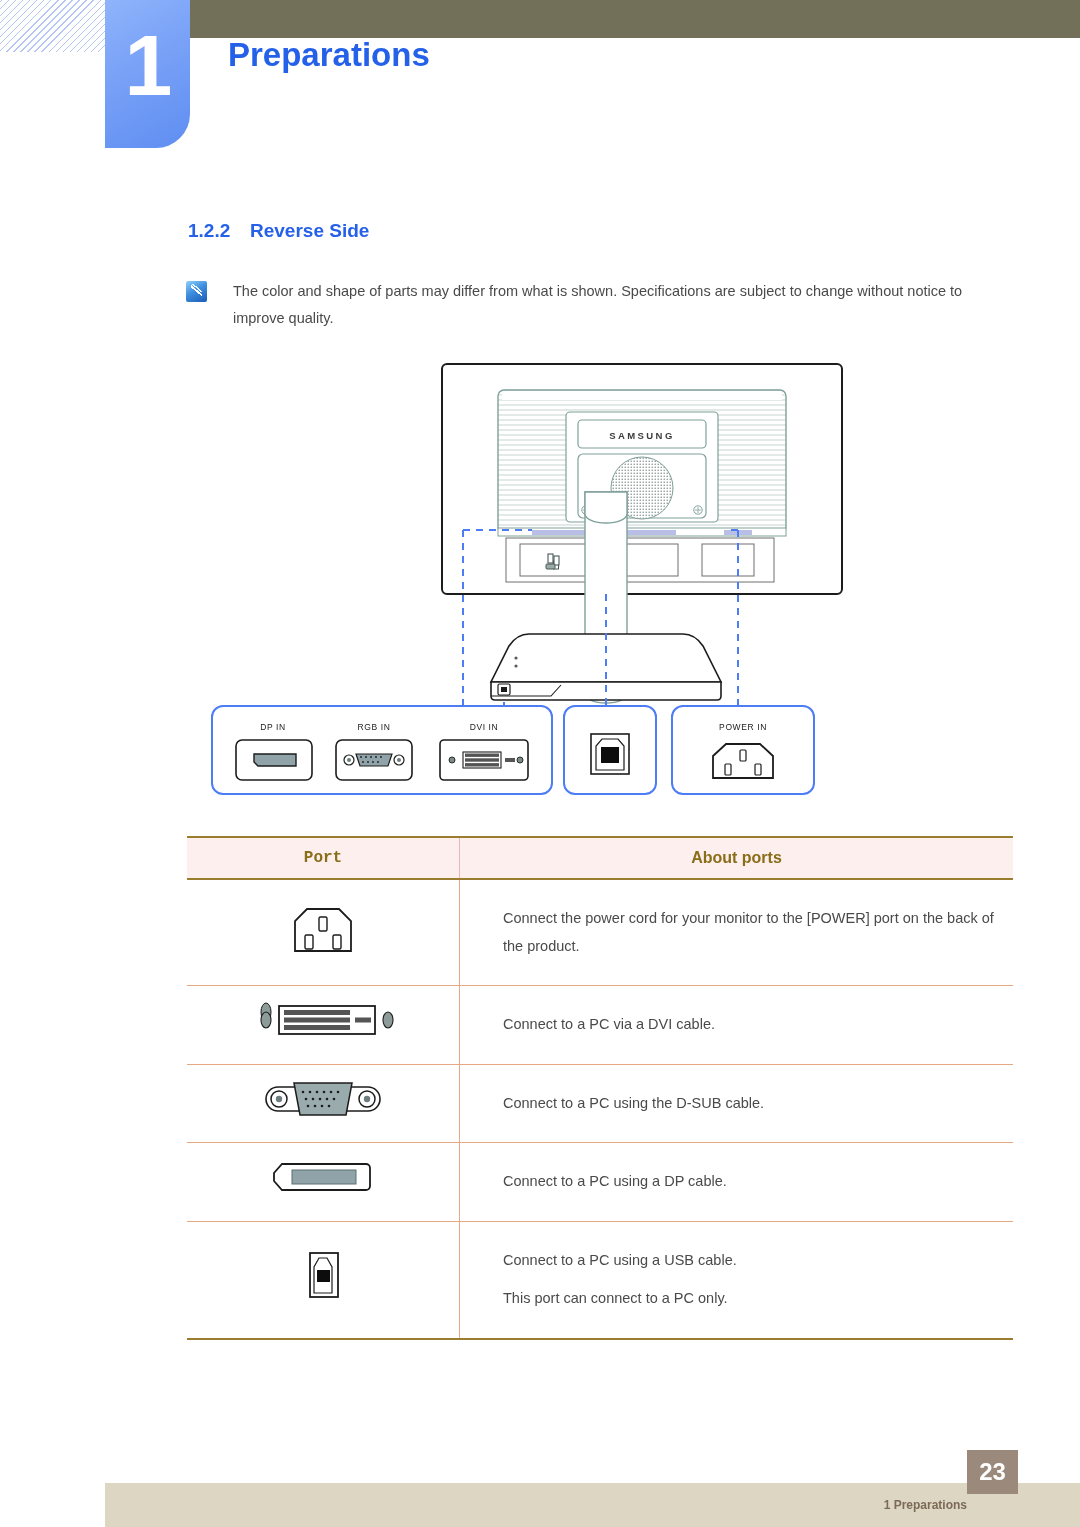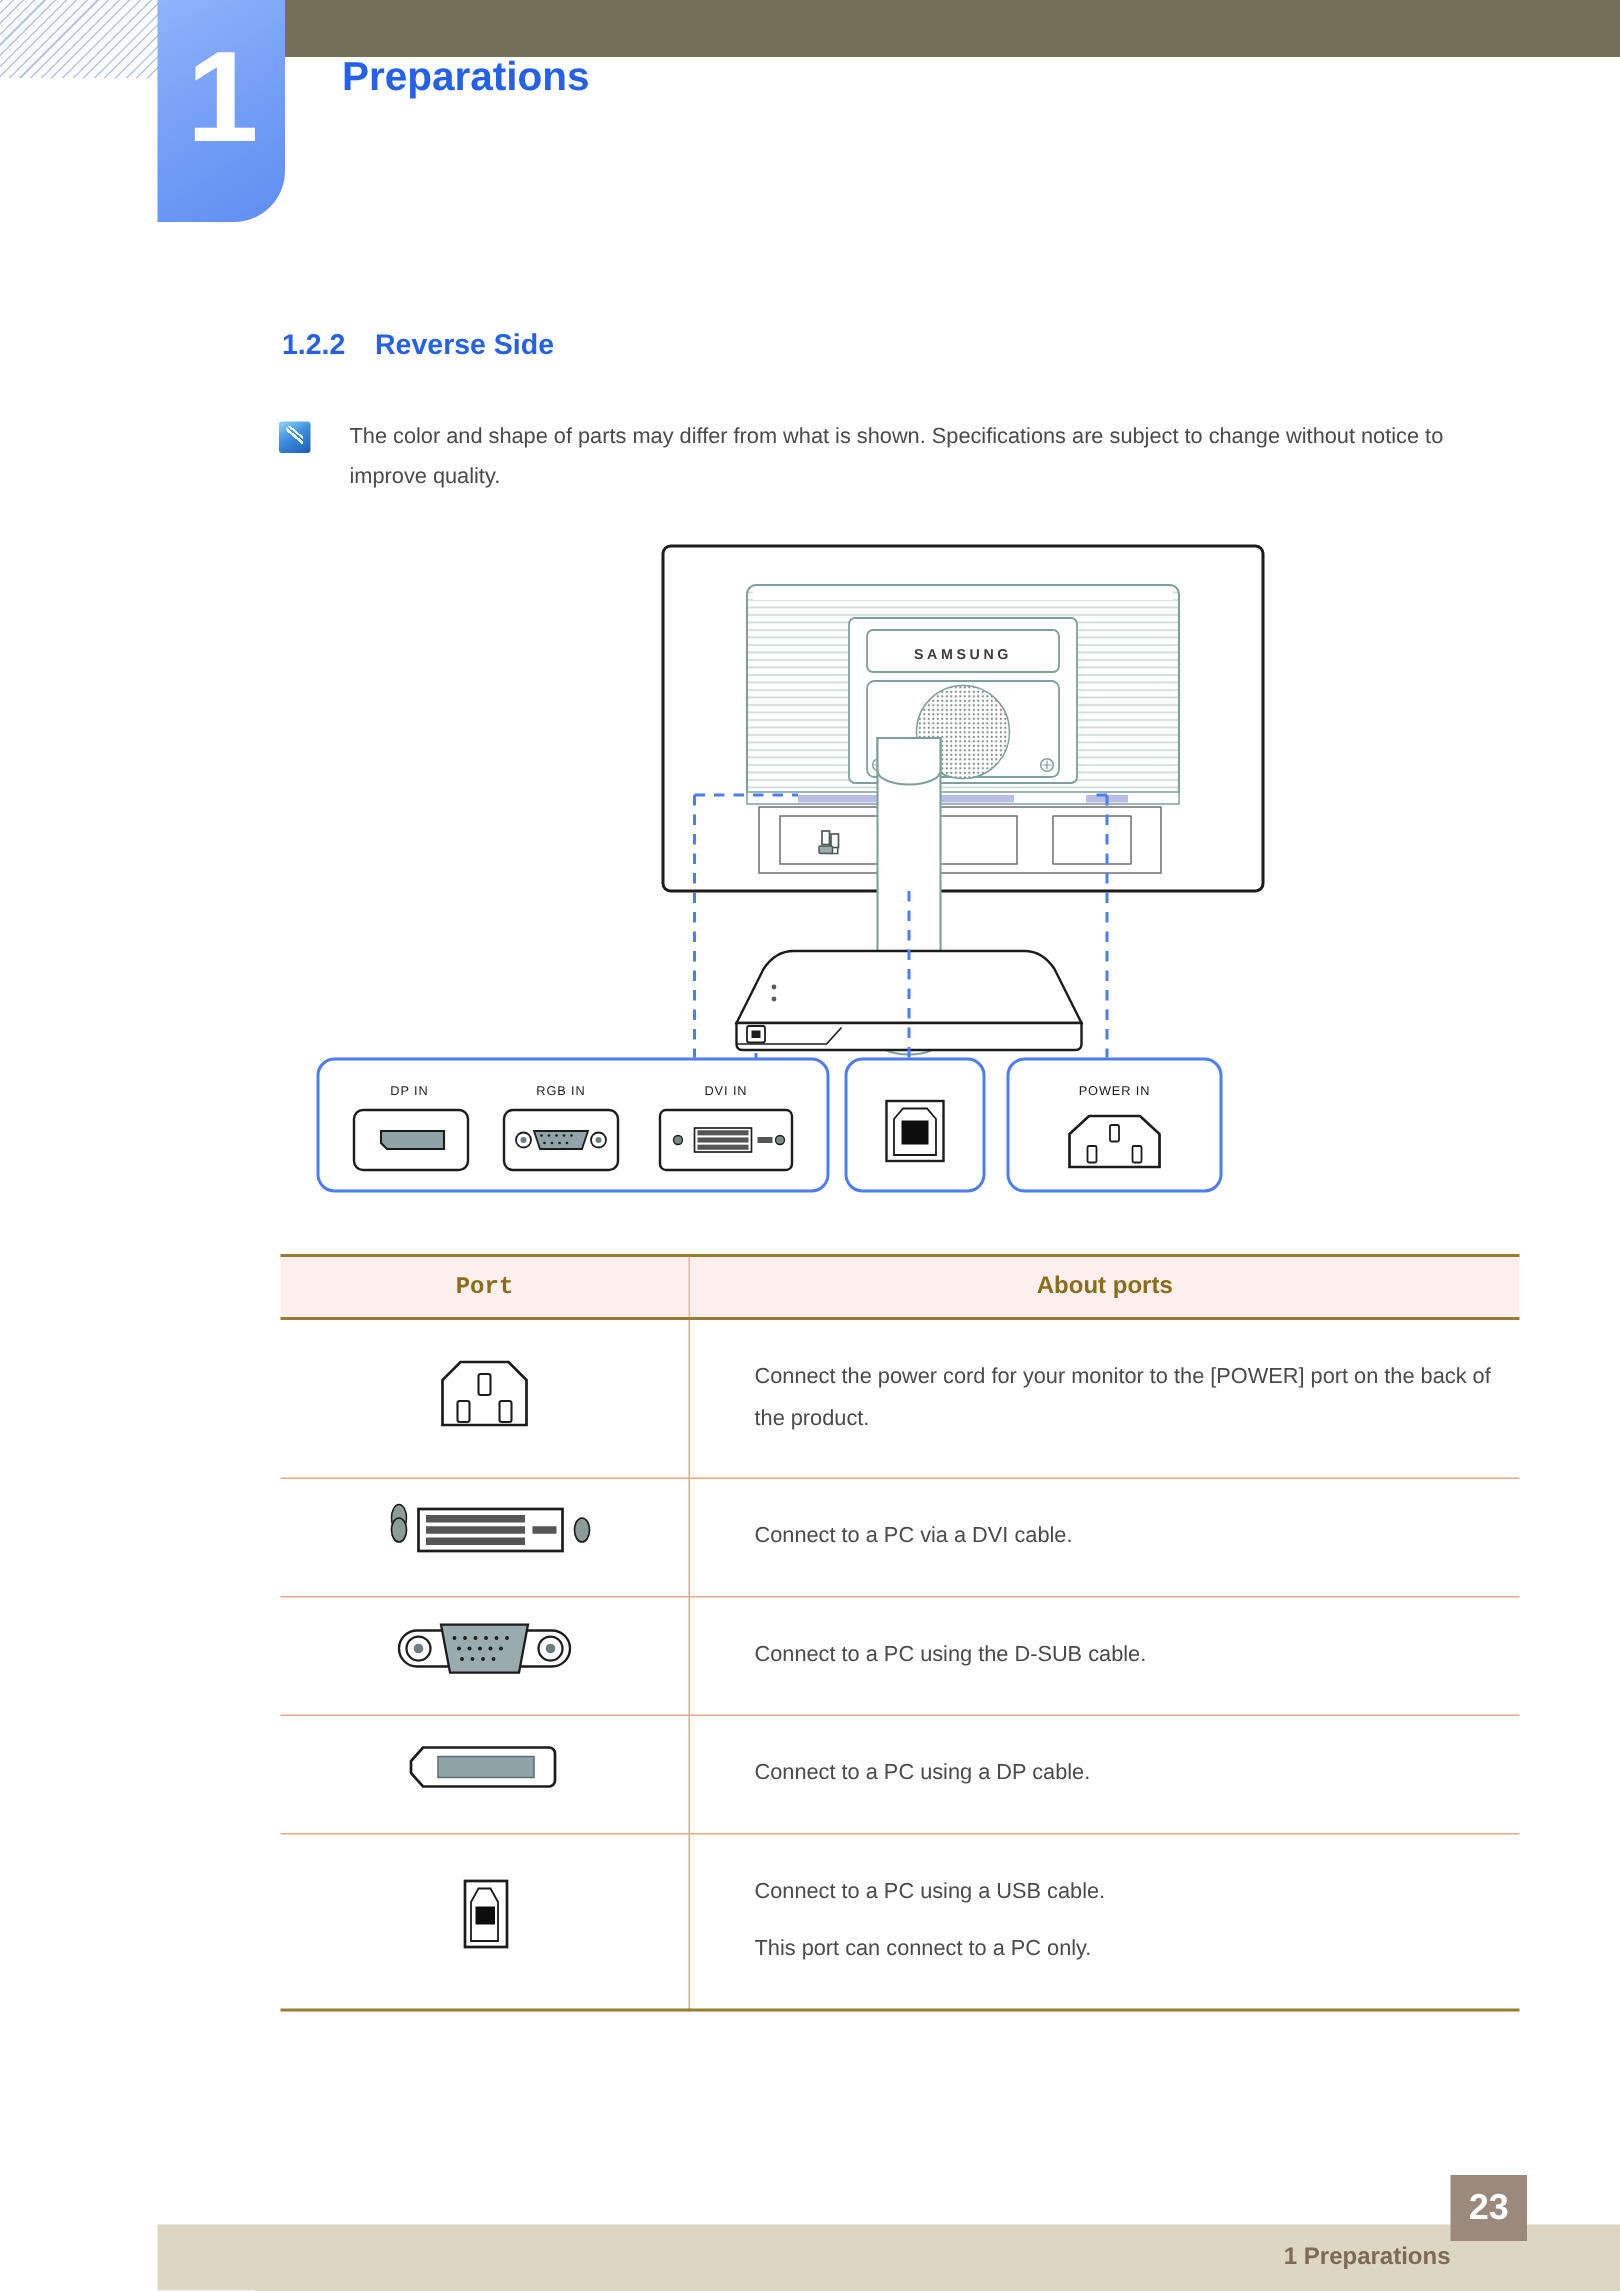--- a/index.html
+++ b/index.html
@@ -27,21 +27,21 @@
     border-bottom-right-radius:34px;
   }
   #chapternum{
     position:absolute;left:105px;top:0;width:85px;height:130px;
     display:flex;align-items:center;justify-content:center;
     color:#ffffff;font-size:86px;font-weight:bold;line-height:1;
     letter-spacing:-2px;
   }
   #chaptertitle{
     position:absolute;left:228px;top:36px;
-    color:#2561e8;font-size:27px;font-weight:bold;
+    color:#2561e8;font-size:33px;font-weight:bold;
   }
 
   
   #sec-head{
     position:absolute;left:188px;top:220px;
     color:#2561e8;font-size:19px;font-weight:bold;
   }
   #sec-head .num{display:inline-block;min-width:62px;}
 
   
@@ -86,21 +86,21 @@
   #tbl td.desc{padding:14px 0 14px 32px;}
   #tbl td.desc p{margin:11px;}
 
   
   #footbar{
     position:absolute;left:105px;top:1483px;right:0;height:44px;
     background:#dcd6c2;
   }
   #foottext{
     position:absolute;top:1483px;right:113px;height:44px;
-    display:flex;align-items:center;color:#7c6a57;font-size:16px;font-weight:bold;
+    display:flex;align-items:center;color:#7c6a57;font-size:12px;font-weight:bold;
   }
   #pagebox{
     position:absolute;top:1450px;right:62px;width:51px;height:44px;
     background:#9b8a7b;color:#ffffff;font-size:24px;font-weight:bold;
     display:flex;align-items:center;justify-content:center;
   }
 </style>
 </head>
 <body>
 

